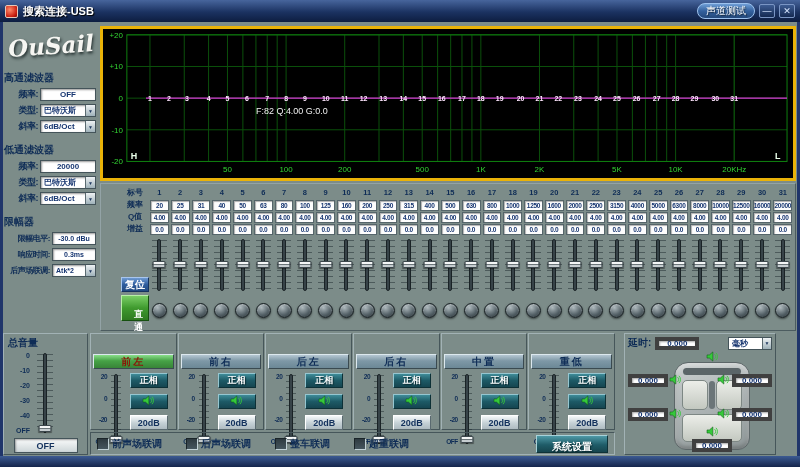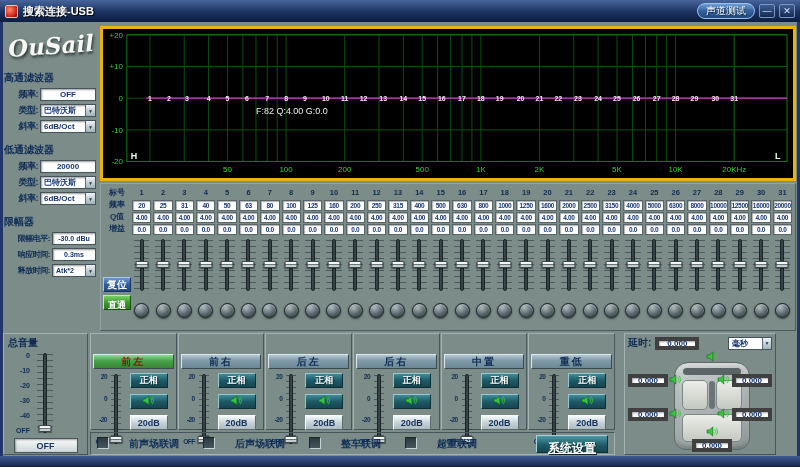--- a/index.html
+++ b/index.html
@@ -31,25 +31,25 @@
   .sval.sel{justify-content:flex-start;padding-left:3px;position:relative;}
   .sval.sel::after{content:"▼";position:absolute;right:0;top:0;bottom:0;width:9px;font-size:5px;color:#203a60;background:linear-gradient(#eef2f4,#9fb2ba);border-left:1px solid #5a6a70;display:flex;align-items:center;justify-content:center;}
   .geq-btn{display:block;margin:20px auto 0;width:88px;height:20px;font-size:11px;font-weight:bold;color:#fff;background:linear-gradient(#4e99a6,#1f5c68 55%,#16454e);border:1px solid;border-color:#a8d2da #0e3238 #0e3238 #a8d2da;text-shadow:1px 1px 1px #0a2a30;}
 
   
   .graph{position:absolute;left:100px;top:26px;width:696px;height:155px;background:#000;border:3px solid #eab308;}
   .graph svg{display:block;width:100%;height:100%;}
 
   
   .eq-panel{position:absolute;left:100px;top:183px;width:696px;height:148px;border:1px solid;border-color:#93a3a6 #4c5c60 #4c5c60 #93a3a6;padding:3px 2px 0 0;display:flex;}
-  .eq-labels{width:30px;flex:none;padding-left:2px;}
+  .eq-labels{width:30px;flex:none;padding-left:2px;margin-left:18px;}
   .eq-rowlabel{height:12px;line-height:12px;font-size:8px;font-weight:bold;color:#0e2c56;text-align:center;}
   .eq-sidebtns{margin-top:42px;}
   .btn-reset{display:block;width:28px;height:15px;margin:0 auto 3px;font-size:10px;font-weight:bold;color:#fff;background:linear-gradient(#6e9ad2,#2f5d9e 50%,#234a80);border:1px solid;border-color:#a8c6ee #16325e #16325e #a8c6ee;padding:0;}
-  .btn-bypass{display:block;width:28px;height:15px;margin:0 auto;font-size:9px;font-weight:bold;color:#fff;background:linear-gradient(#7ace66,#3f9a2e 50%,#2e7a20);border:1px solid;border-color:#b8eea8 #16501080 #165010 #b8eea8;border-color:#b8eea8 #165010 #165010 #b8eea8;padding:3px;}
+  .btn-bypass{display:block;width:28px;height:15px;margin:0 auto;font-size:9px;font-weight:bold;color:#fff;background:linear-gradient(#7ace66,#3f9a2e 50%,#2e7a20);border:1px solid;border-color:#b8eea8 #16501080 #165010 #b8eea8;border-color:#b8eea8 #165010 #165010 #b8eea8;padding:12px;}
   .eq-cols{flex:1;display:flex;min-width:0;}
   .eq-col{flex:1;min-width:0;}
   .eq-idx{height:12px;line-height:12px;font-size:7.5px;font-weight:bold;color:#0e2c56;text-align:center;}
   .eq-box{height:11px;margin:1px 1px 0;background:#fdfdfd;border:1px solid #55656a;box-shadow:inset 1px 1px 1px rgba(0,0,0,.3);font-size:6.5px;font-weight:bold;color:#163570;display:flex;align-items:center;justify-content:center;overflow:hidden;letter-spacing:-0.3px;}
 
   
   .vslider{position:relative;height:56px;margin-top:2px;}
   .vslider .ticks{position:absolute;left:3px;right:3px;top:3px;bottom:3px;background:repeating-linear-gradient(to bottom,rgba(30,42,46,.5) 0 1px,transparent 1px 6px);}
   .vslider .track{position:absolute;left:50%;top:2px;bottom:2px;width:4px;transform:translateX(-50%);background:linear-gradient(90deg,#242e32,#4a585e,#242e32);border:1px solid #1a2326;border-radius:2px;}
   .vslider .handle{position:absolute;left:50%;transform:translateX(-50%);width:13px;height:7px;background:linear-gradient(#f4f6f6 0 35%,#6a7478 45% 55%,#c6cdd0 65% 100%);border:1px solid #3c474c;border-radius:1px;box-shadow:0 1px 1px rgba(0,0,0,.4);}
@@ -75,24 +75,24 @@
   .strip-body{display:flex;height:78px;margin-top:2px;}
   .ch-scale{width:15px;flex:none;display:flex;flex-direction:column;justify-content:space-between;text-align:right;padding:2px 1px 4px 0;font-size:6.5px;font-weight:bold;color:#0e2c56;letter-spacing:-0.5px;}
   .strip-body .vslider{width:16px;height:74px;margin:1px 0 0;flex:none;}
   .ch-btns{flex:1;display:flex;flex-direction:column;align-items:center;gap:6px;padding-top:2px;min-width:0;}
   .btn-phase,.btn-spk{width:38px;height:15px;font-size:9px;font-weight:bold;color:#fff;background:linear-gradient(#3f8c99,#1d5a66 50%,#154550);border:1px solid;border-color:#96c6d0 #0d3036 #0d3036 #96c6d0;padding:0;text-shadow:1px 1px 1px #092a30;}
   .btn-spk{display:flex;align-items:center;justify-content:center;}
   .btn-boost{width:38px;height:15px;font-size:9px;font-weight:bold;color:#12305c;background:linear-gradient(#f6f9fa,#c4d0d5 55%,#aebbc1);border:1px solid;border-color:#fff #5a6a70 #5a6a70 #fff;padding:0;}
 
   
   .links{position:absolute;left:90px;top:432px;width:525px;height:23px;border:1px solid;border-color:#46565a #a2b2b5 #a2b2b5 #46565a;display:flex;align-items:center;padding:0 6px;}
-  .link{display:flex;gap:20px;margin-right:24px;}
+  .link{display:flex;align-items:center;gap:3px;margin-right:24px;}
   .cb{width:12px;height:12px;background:linear-gradient(#2e3a40,#46565e);border:1px solid;border-color:#1a2428 #c2d2d6 #c2d2d6 #1a2428;flex:none;}
   .link-label{font-size:10px;font-weight:bold;color:#0e2c56;white-space:nowrap;}
-  .btn-sys{margin-left:auto;width:72px;height:18px;font-size:12px;font-weight:bold;color:#fff;background:linear-gradient(#4e99a6,#1f5c68 55%,#16454e);border:1px solid;border-color:#a8d2da #0e3238 #0e3238 #a8d2da;text-shadow:1px 1px 1px #0a2a30;padding:4px;text-decoration:underline;}
+  .btn-sys{margin-left:auto;width:72px;height:18px;font-size:10px;font-weight:bold;color:#fff;background:linear-gradient(#4e99a6,#1f5c68 55%,#16454e);border:1px solid;border-color:#a8d2da #0e3238 #0e3238 #a8d2da;text-shadow:1px 1px 1px #0a2a30;padding:4px;}
 
   
   .delay{position:absolute;left:624px;top:333px;width:152px;height:122px;padding:2px 3px;}
   .delay-top{display:flex;align-items:center;gap:4px;}
   .dval{width:44px;height:13px;background:#fff;border:4px solid #404040;box-shadow:inset 1px 1px 2px rgba(0,0,0,.35);font-size:8px;font-weight:bold;color:#163570;display:flex;align-items:center;justify-content:center;flex:none;}
   .dsel{margin-left:auto;width:44px;height:13px;background:#fff;border:1px solid #44545a;display:flex;align-items:center;font-size:8px;font-weight:bold;color:#163570;padding-left:3px;position:relative;flex:none;}
   .dsel .arr{position:absolute;right:0;top:0;bottom:0;width:9px;background:linear-gradient(#eef2f4,#9fb2ba);border-left:1px solid #5a6a70;font-size:5px;display:flex;align-items:center;justify-content:center;color:#203a60;}
   .delay-body{position:relative;height:100px;margin-top:2px;}
   .car{position:absolute;left:46px;top:10px;width:76px;height:88px;background:linear-gradient(160deg,#cbd0d0,#8d9697);border:1px solid #5c6668;border-radius:14px 14px 12px 12px;box-shadow:inset 0 2px 4px rgba(255,255,255,.5),inset 0 -2px 4px rgba(0,0,0,.3);}
   .car .dash{position:absolute;left:8px;top:5px;right:8px;height:7px;background:#5b6568;border-radius:4px;}
@@ -162,21 +162,21 @@
     <div class="side-title gap">限幅器</div>
     <div class="srow wide">
       <span class="slabel">限幅电平:</span>
       <span class="sval">-30.0 dBu</span>
     </div>
     <div class="srow wide">
       <span class="slabel">响应时间:</span>
       <span class="sval">0.3ms</span>
     </div>
     <div class="srow wide">
-      <span class="slabel">释放时间:</span>
+      <span class="slabel">后声场联调:</span>
       <span class="sval sel">Atk*2</span>
     </div>
 
   </div>
 
   <div class="graph">
     <svg id="graph-svg" viewBox="0 0 694 153" preserveAspectRatio="none">
         <line x1="47.24" y1="6" x2="47.24" y2="136" stroke="#0b520b" stroke-width="1"></line>
         <line x1="81.73275582382684" y1="6" x2="81.73275582382684" y2="136" stroke="#0b520b" stroke-width="1"></line>
         <line x1="106.20575555066064" y1="6" x2="106.20575555066064" y2="136" stroke="#0b520b" stroke-width="1"></line>

